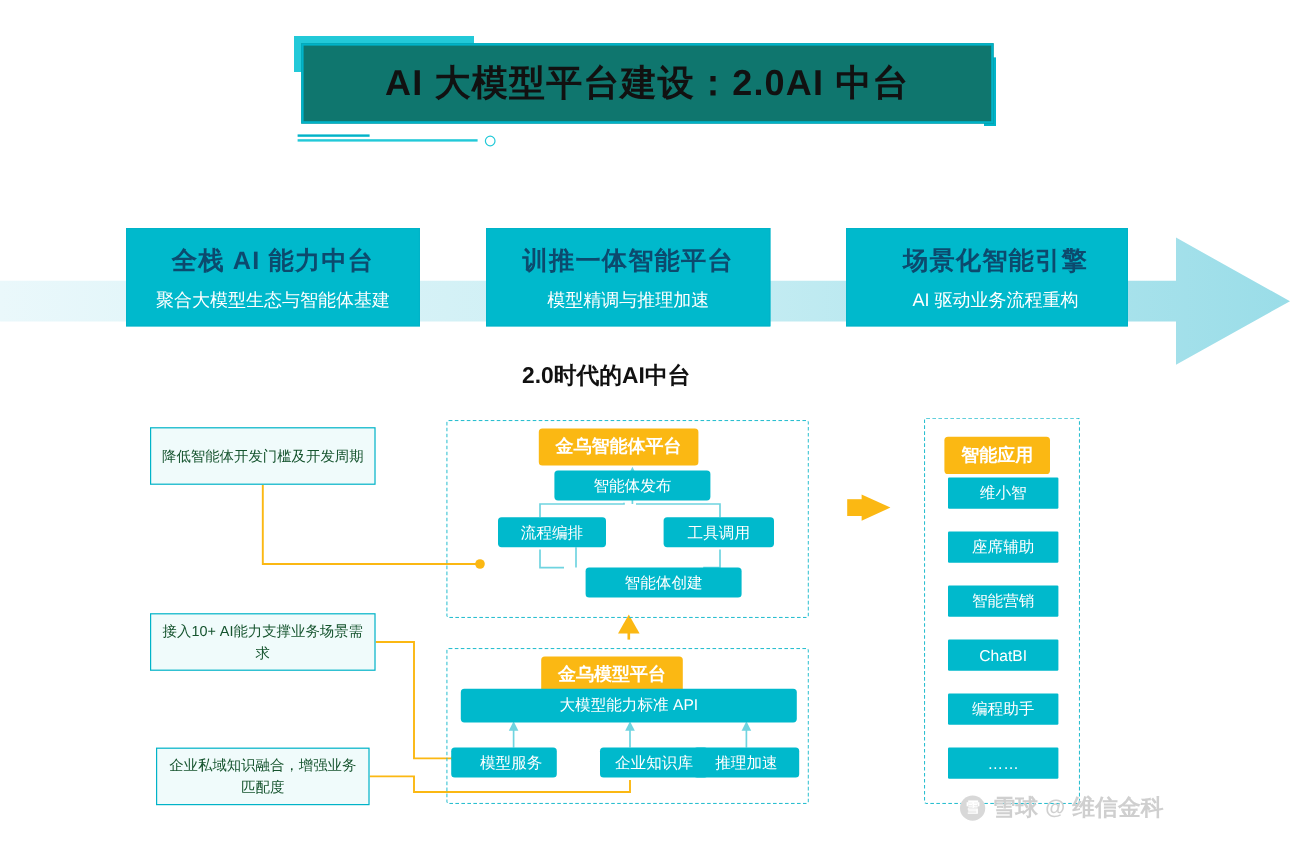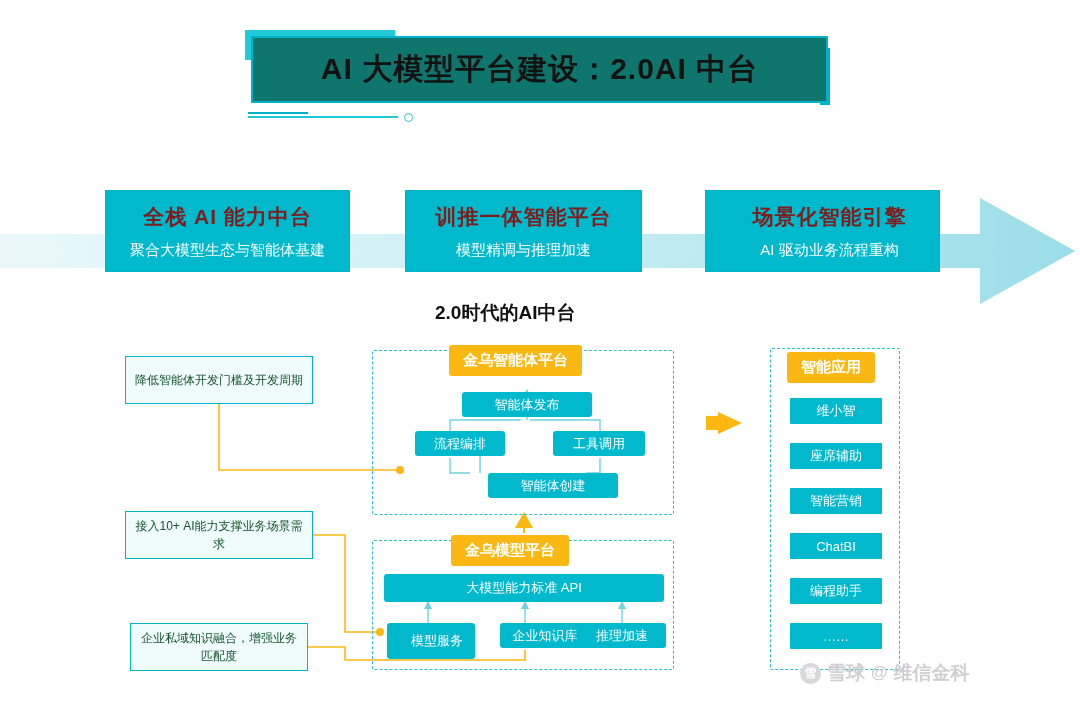--- a/index.html
+++ b/index.html
@@ -29,59 +29,59 @@
   .deco-dot{position:absolute;left:156px;top:1px;width:7px;height:7px;border:1.5px solid #22c9d8;border-radius:50%;}
 
   
   .arrow-band{position:absolute;left:0;top:176px;width:1080px;height:150px;}
   .arrow-svg{position:absolute;left:0;top:0;}
 
   .pill{
     position:absolute;border:1px solid #00b3c8;background:#00b9cc;color:#fff;
     text-align:center;box-sizing:border-box;
   }
-  .pill .p-title{font-size:21px;font-weight:bold;color:#7f1d1d;margin-top:12px;letter-spacing:1px;}
+  .pill .p-title{font-size:21px;font-weight:bold;color:#0c4a6e;margin-top:12px;letter-spacing:1px;}
   .pill .p-sub{font-size:15px;color:#ffffff;margin-top:10px;}
   #pill1{left:105px;top:190px;width:245px;height:82px;}
   #pill2{left:405px;top:190px;width:237px;height:82px;}
   #pill3{left:705px;top:190px;width:235px;height:82px;padding-left:14px;}
 
   
   .section-head{
     position:absolute;left:435px;top:300px;font-size:19px;font-weight:bold;color:#111;
   }
 
   
   .dashed{
     position:absolute;border:1.4px dashed #2bbfd0;box-sizing:border-box;border-radius:2px;
   }
   #agent-box{left:372px;top:350px;width:302px;height:165px;}
   #model-box{left:372px;top:540px;width:302px;height:130px;}
   #app-box{left:770px;top:348px;width:130px;height:322px;}
 
   .box-label{
     position:absolute;background:#fbb813;color:#fff;font-weight:bold;font-size:15px;
-    padding:6px 14px;border-radius:3px;white-space:nowrap;
+    padding:6px 14px;border-radius:3px;white-space:nowrap;margin-top:12px;
   }
   #agent-label{left:449px;top:345px;}
   #model-label{left:451px;top:535px;}
   #app-label{left:787px;top:352px;}
 
   
   .tnode{
     position:absolute;background:#00b9cc;color:#fff;font-size:13px;
     display:flex;align-items:center;justify-content:center;border-radius:3px;
     box-sizing:border-box;
   }
   #n-publish{left:462px;top:392px;width:130px;height:25px;}
   #n-flow{left:415px;top:431px;width:90px;height:25px;}
   #n-tool{left:553px;top:431px;width:92px;height:25px;}
   #n-create{left:488px;top:473px;width:130px;height:25px;}
   #n-api{left:384px;top:574px;width:280px;height:28px;}
-  #n-ms{left:387px;top:623px;width:88px;height:36px;padding-left:12px;}
+  #n-ms{left:376px;top:623px;width:88px;height:25px;padding-left:12px;}
   #n-kb{left:480px;top:623px;width:90px;height:25px;margin-left:20px;}
   #n-accel{left:578px;top:623px;width:88px;height:25px;}
 
   
   .app-item{
     position:absolute;left:790px;top:0;width:92px;height:26px;background:#00b9cc;color:#fff;
     font-size:13px;display:flex;align-items:center;justify-content:center;border-radius:1px;
   }
 
   

